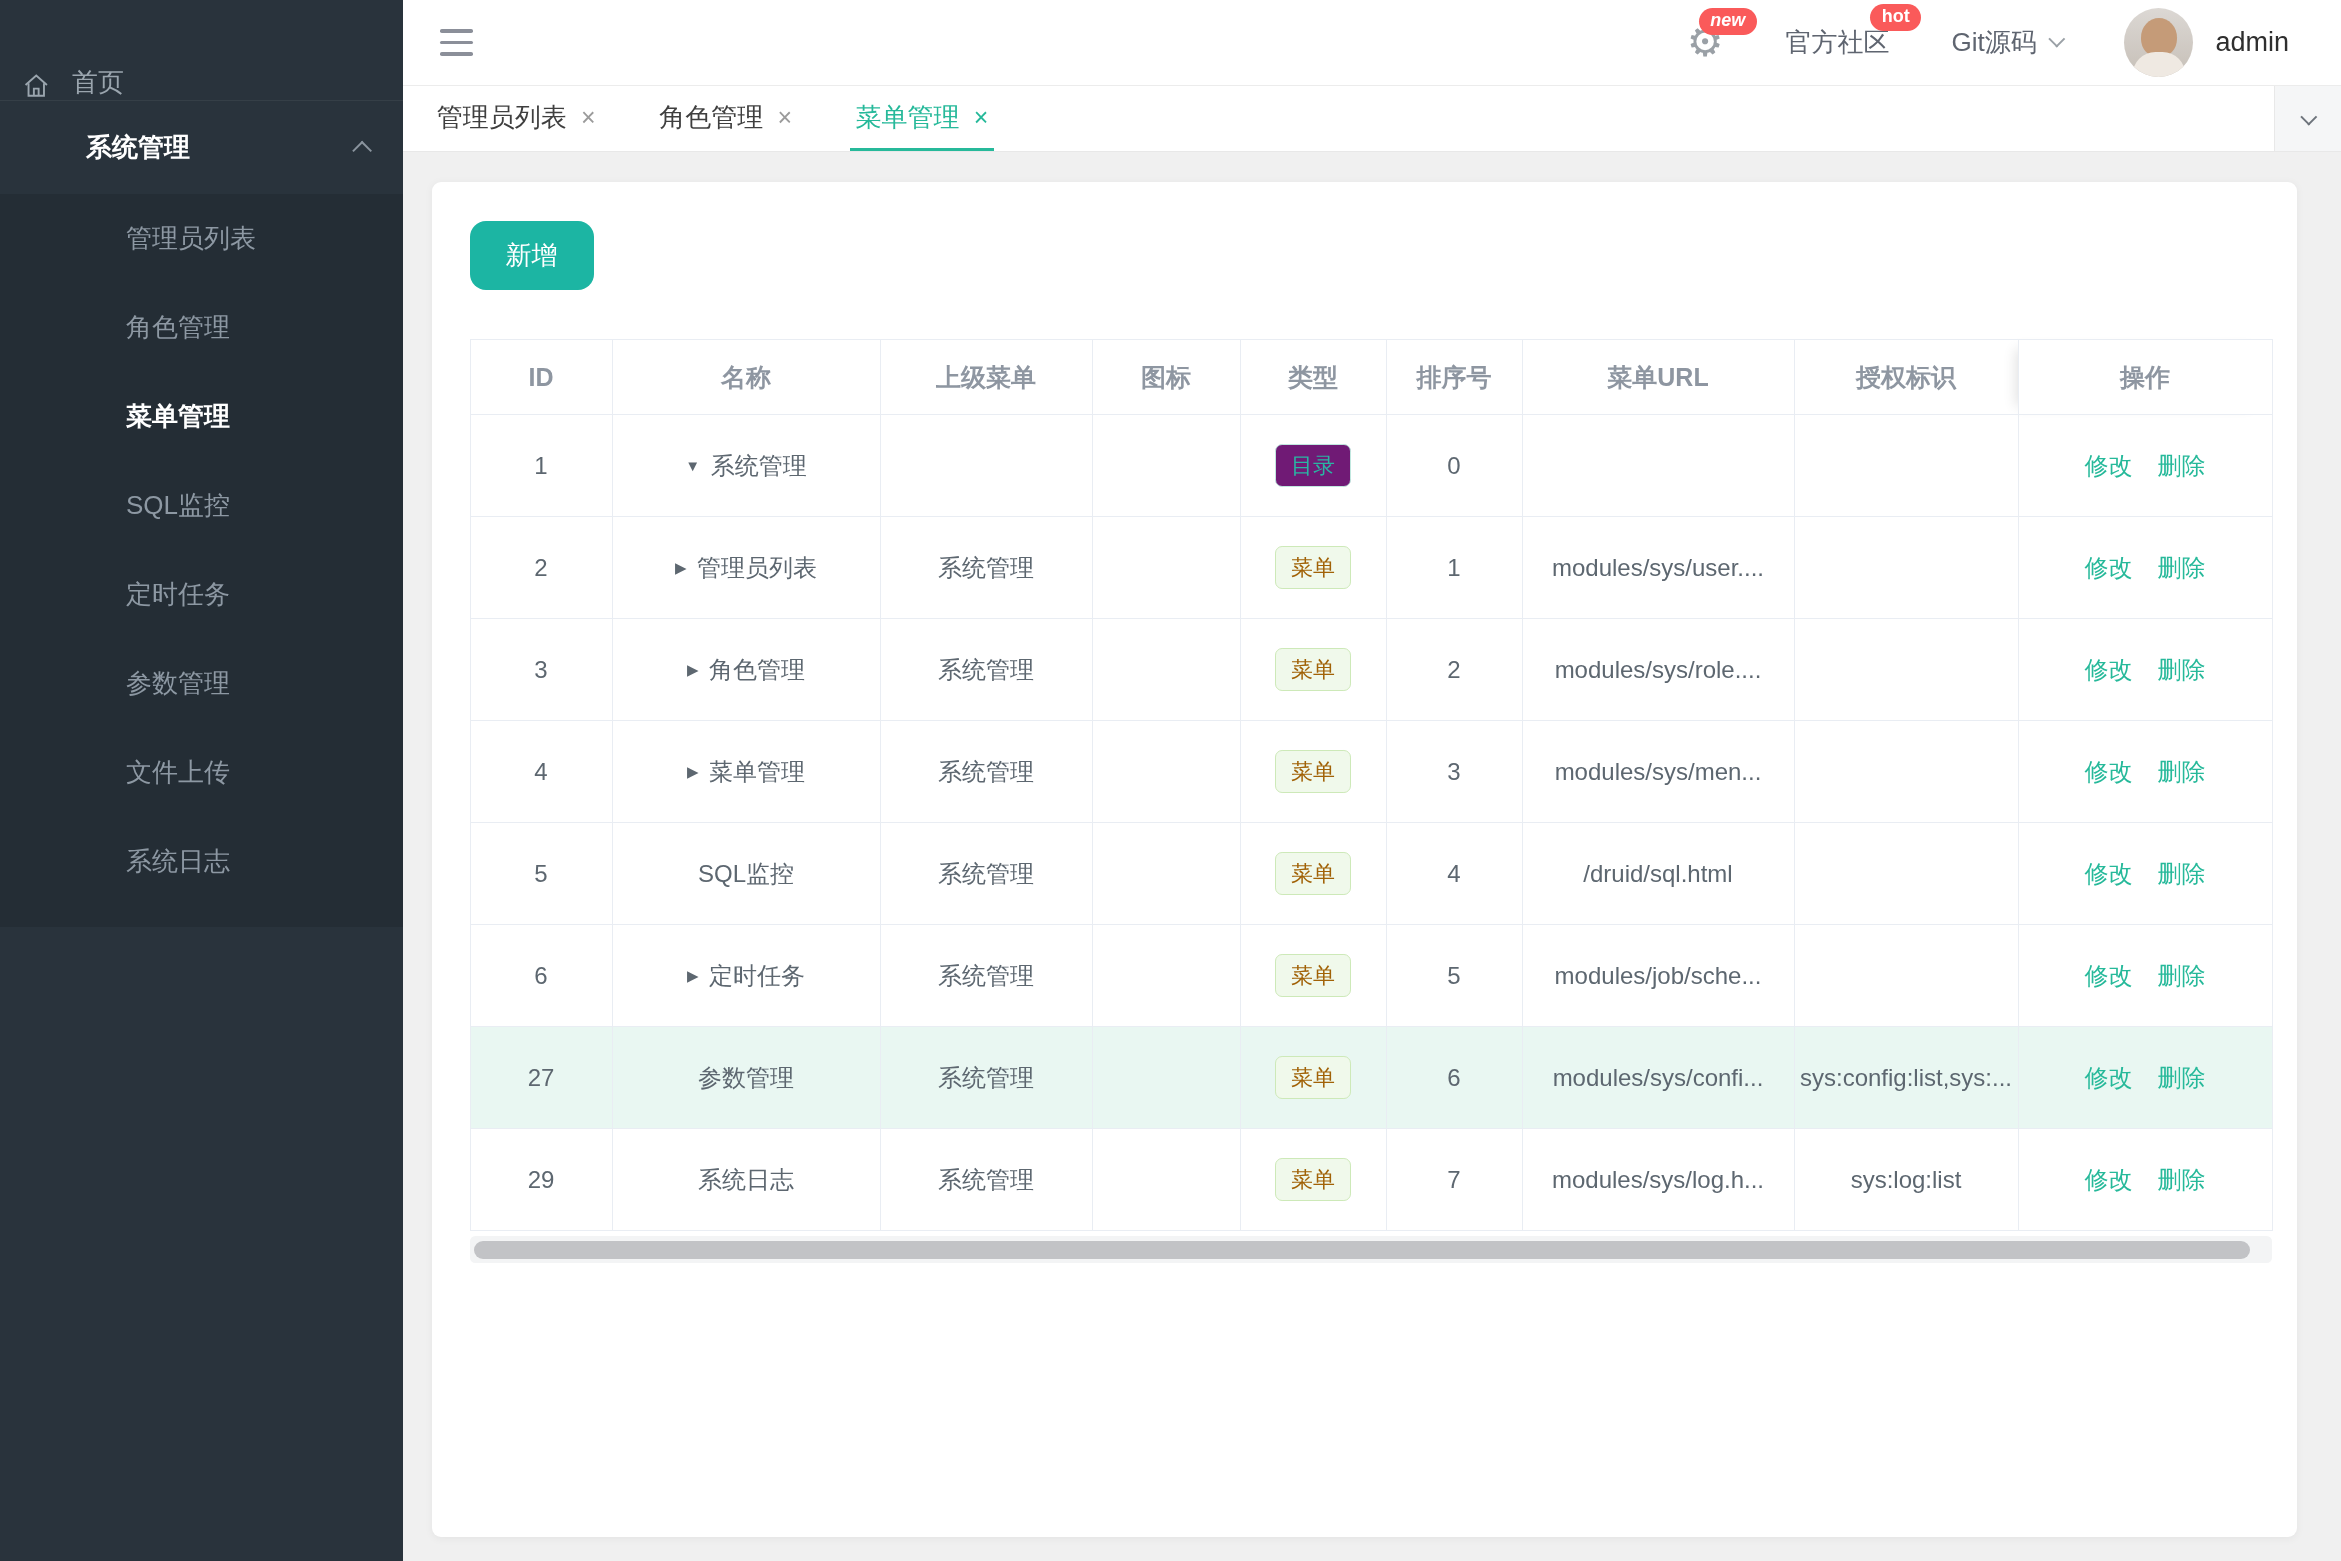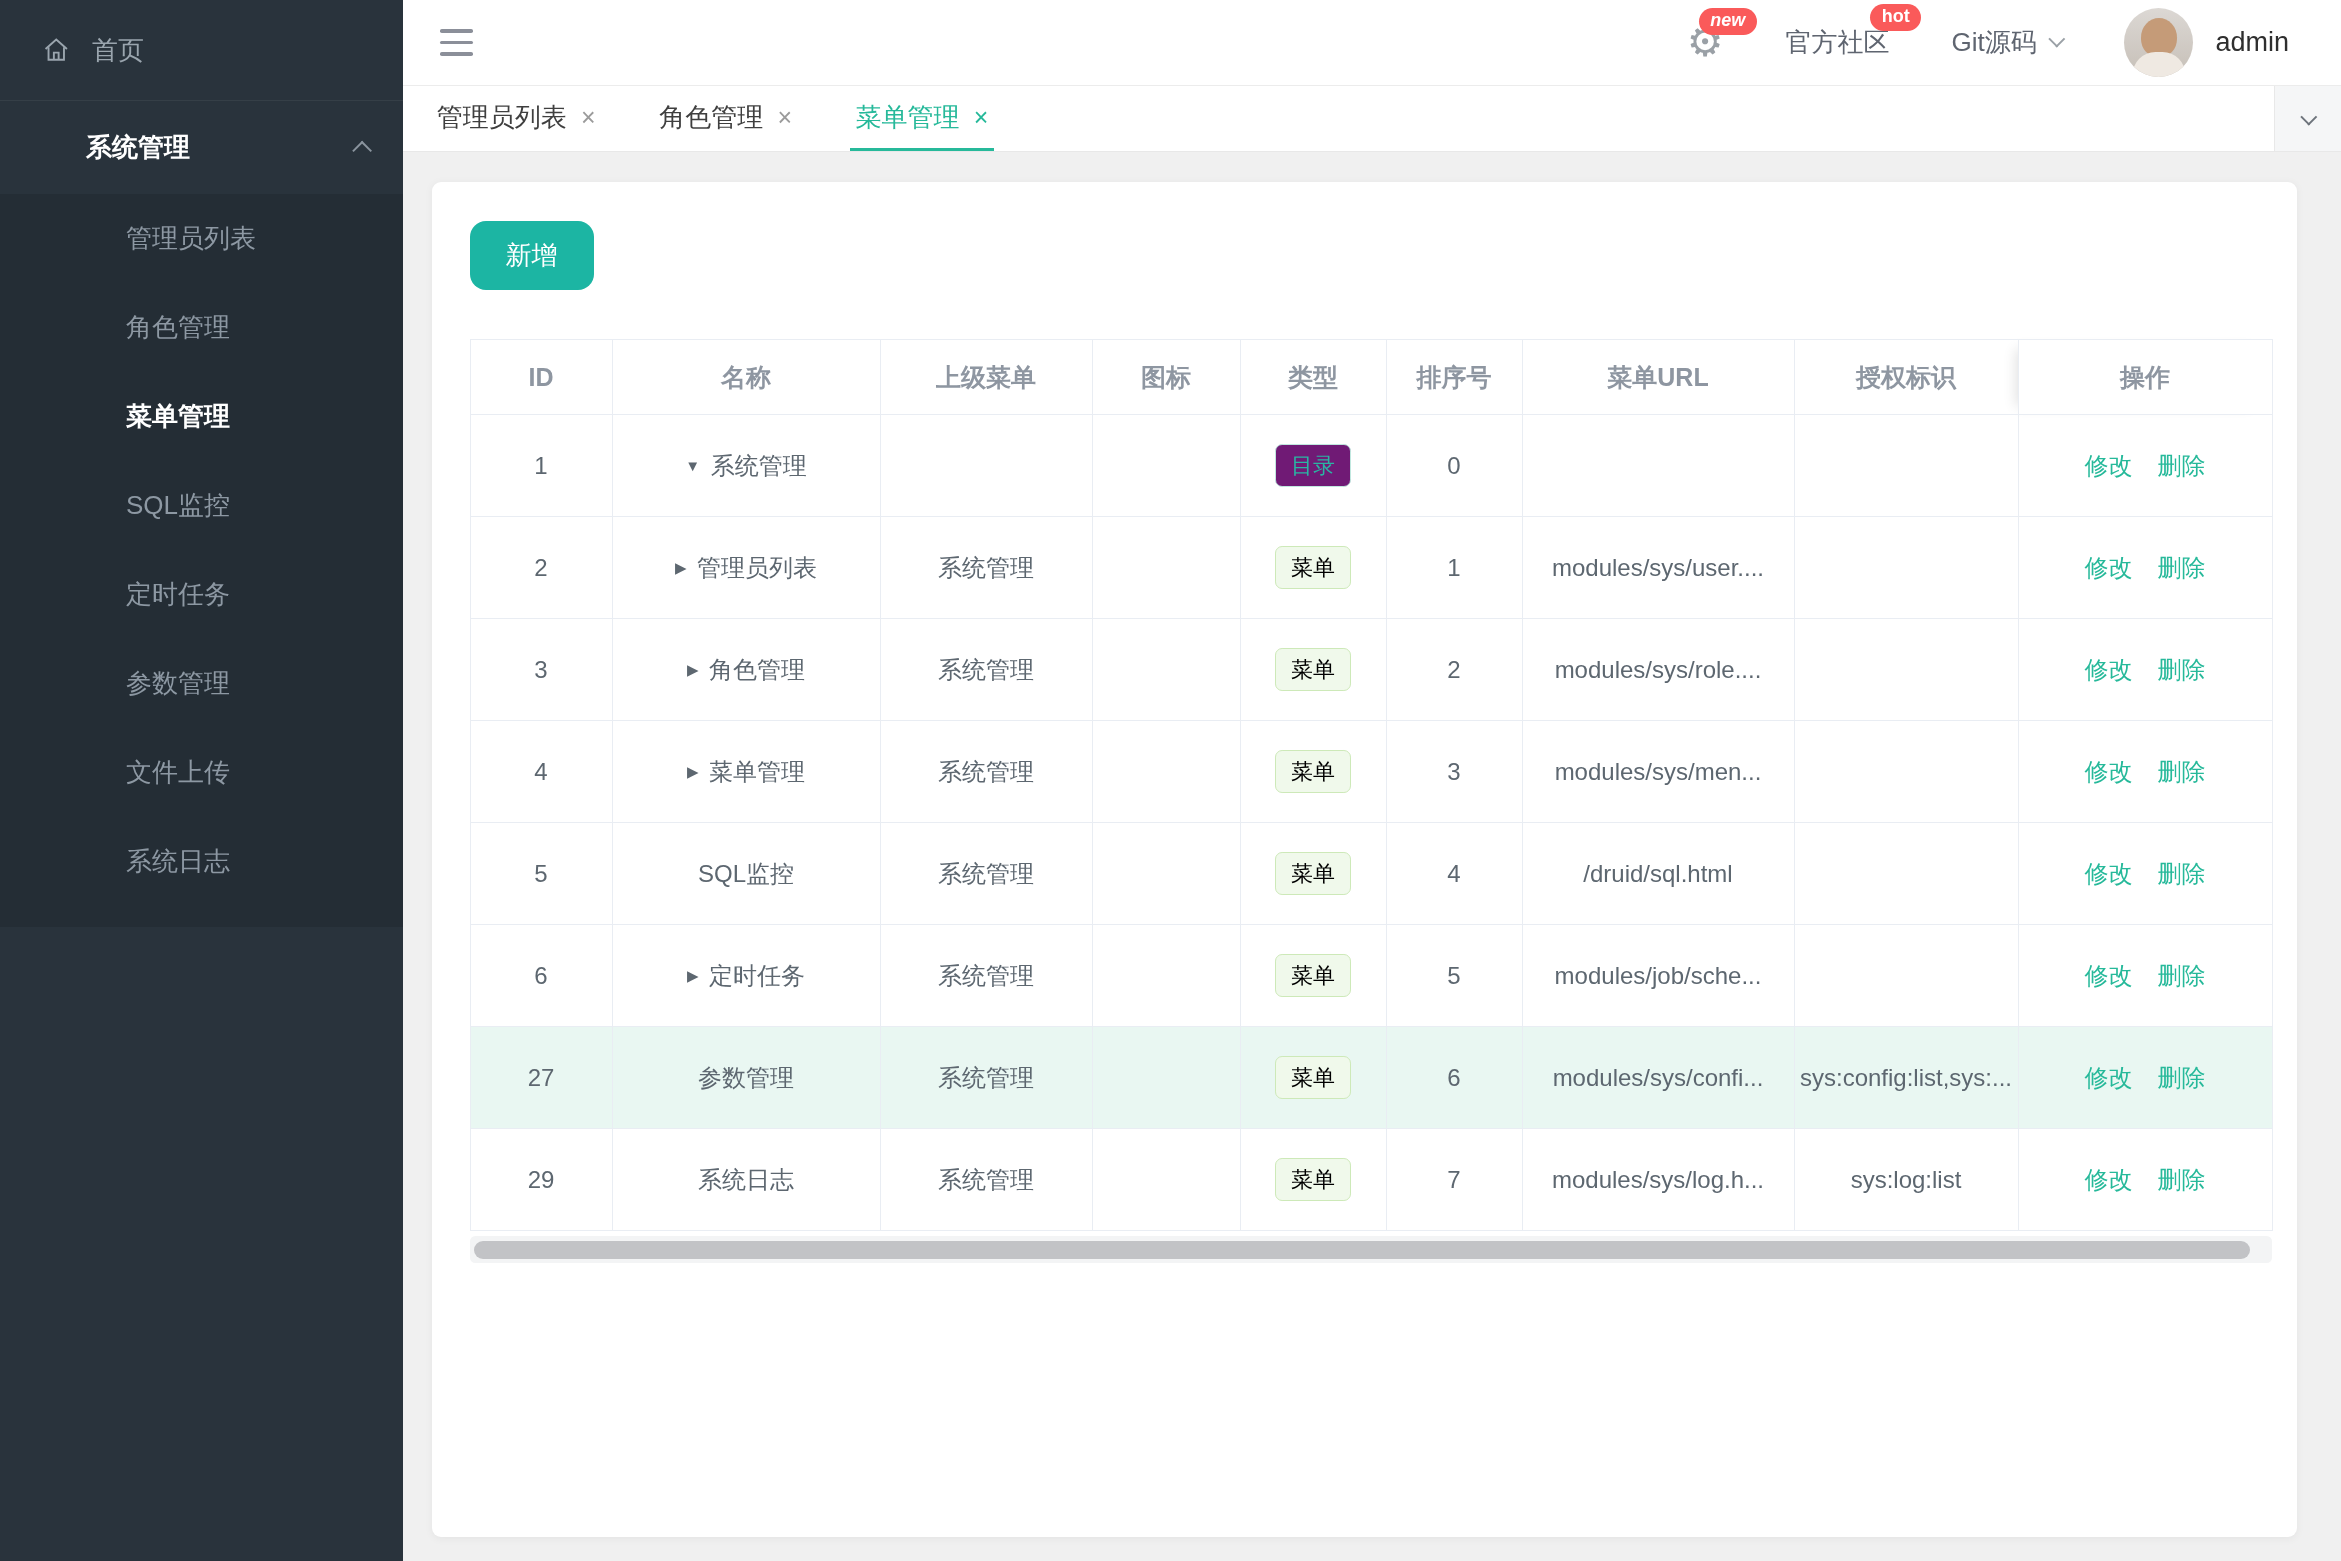--- a/index.html
+++ b/index.html
@@ -4,21 +4,21 @@
 <style>
   * { margin:0; padding:0; box-sizing:border-box; }
   html,body { width:2342px; height:1562px; overflow:hidden; }
   body { font-family:"Liberation Sans","DejaVu Sans",sans-serif; background:#f0f0f0; }
   .app { width:2342px; height:1562px; display:flex; overflow:hidden; }
 
   
   .sidebar { width:403px; min-width:403px; height:100%; background:#29333c; display:flex; flex-direction:column; }
   .logo { height:86px; background:#1cb5a3; color:#ffffff; font-size:33px; font-weight:bold;
           display:flex; align-items:center; justify-content:center; letter-spacing:1.8px; }
-  .nav-home { height:101px; display:flex; align-items:center; gap:21.4px; padding-left:42px;
+  .nav-home { height:101px; display:flex; align-items:flex-end; gap:21.4px; padding-left:22px;
               color:#9aa5ae; font-size:26px; border-bottom:0.9px solid rgba(255,255,255,0.06); cursor:pointer; }
   .home-icon svg { display:block; }
   .group-title { height:93px; display:flex; align-items:center; padding-left:86px;
                  color:#ffffff; font-size:26px; font-weight:600; position:relative; cursor:pointer; }
   .chev-up { position:absolute; right:34px; top:50%; width:14.2px; height:14.2px;
              border-left:2.7px solid #8a949e; border-top:2.7px solid #8a949e;
              transform:translateY(-30%) rotate(45deg); }
   .subnav { background:#242d35; padding-bottom:21.4px; }
   .subitem { height:89px; line-height:89px; padding-left:126px; color:#8d98a3; font-size:26px; cursor:pointer; }
   .subitem.active { color:#ffffff; font-weight:600; }
@@ -72,21 +72,21 @@
   .table-wrap { margin-top:49px; width:1802px; }
   table { width:1802px; table-layout:fixed; border-collapse:collapse; }
   th { height:75px; font-size:25px; color:#8e96a1; font-weight:bold; background:#ffffff;
        border:0.9px solid #e9edf3; text-align:center; }
   td { height:102px; font-size:24px; color:#5d6770; text-align:center; border:0.9px solid #e9edf3;
        padding:0 9px; white-space:nowrap; overflow:hidden; }
   tr.highlight td { background:#e9f7f2; }
   .caret { font-size:15px; margin-right:10.7px; color:#5d6770; display:inline-block; vertical-align:2.7px; cursor:pointer; }
   .tag { display:inline-block; padding:9.8px 15px; border-radius:7.1px; font-size:22px; line-height:1; }
   .tag.dir  { color:#2ab5a3; background:#701a75; border:0.9px solid #c0e8df; }
-  .tag.menu { color:#000000; background:#f0f9eb; border:0.9px solid #cde9b8; }
+  .tag.menu { color:#a16207; background:#f0f9eb; border:0.9px solid #cde9b8; }
   .op-link { color:#26b99a; margin:0 12.5px; cursor:pointer;text-align:right; }
   td.op-cell, th.op-cell { box-shadow:-10.7px 0 12.5px -9px rgba(0,0,0,0.12); }
   td.clip-left { text-align:center; padding:0; }
 
   .hscroll { width:1802px; height:27px; margin-top:5.3px; background:#f3f4f5; border-radius:5.3px; position:relative; cursor:pointer; }
   .hthumb { position:absolute; left:4.5px; top:4.5px; width:1776px; height:18px; border-radius:9px; background:#c2c3c6; cursor:grab; }
 </style>
 </head>
 <body>
 

